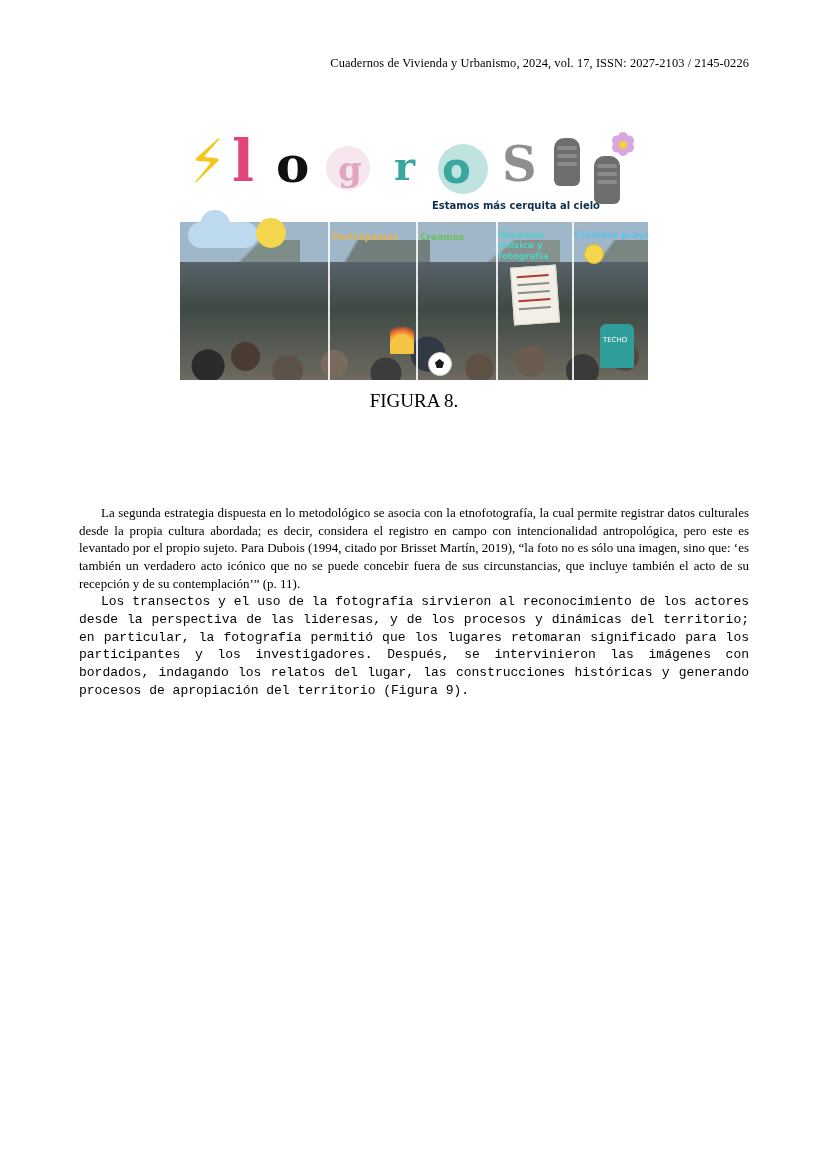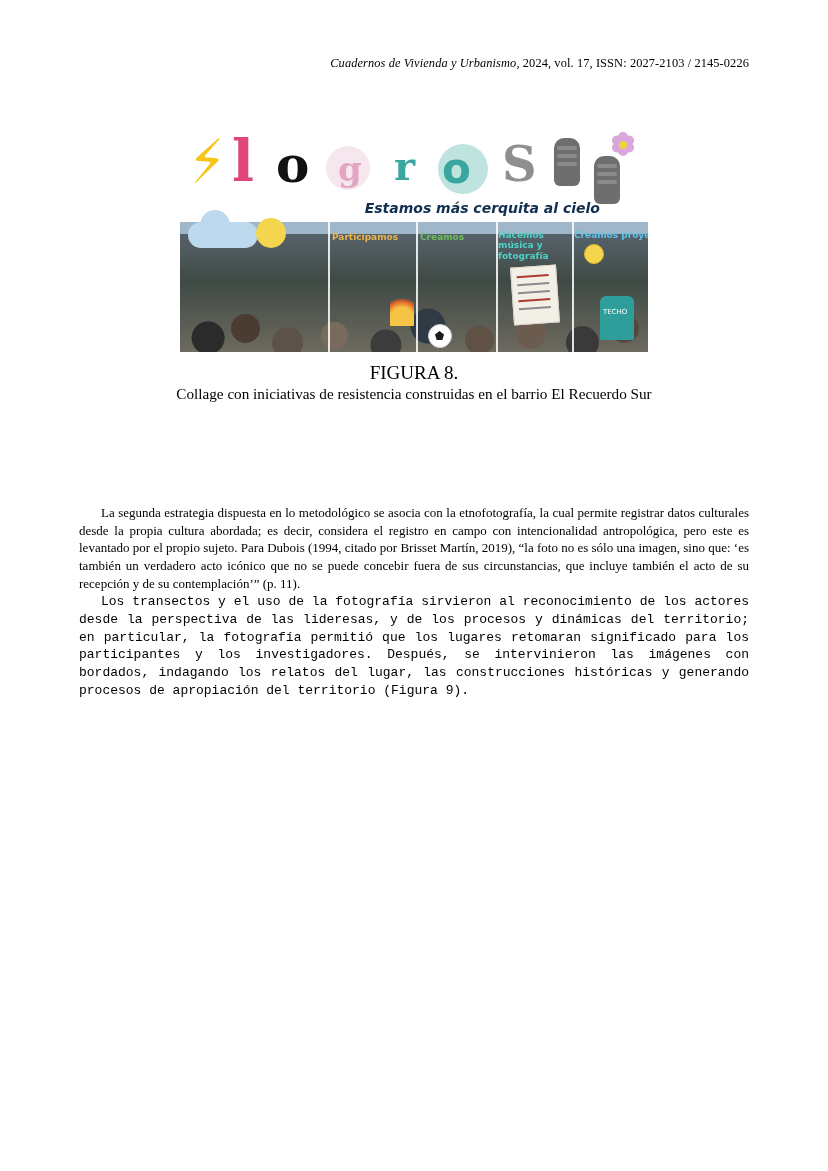--- a/index.html
+++ b/index.html
@@ -24,21 +24,20 @@
   
   .running-head {
     position: absolute;
     top: 56px;
     right: 79px;
     font-size: 12.4px;
     letter-spacing: 0.1px;
     white-space: nowrap;
   }
   .running-head .journal {
-    font-style: italic;
   }
 
   
   .figure-block {
     position: absolute;
     top: 126px;
     left: 79px;
     width: 670px;
   }
   .figure-image {
@@ -179,23 +178,22 @@
     background: #f0d23d;
     border-radius: 50%;
     transform: none;
   }
   .tagline {
     position: absolute;
     right: 48px;
     top: 74px;
     font-family: "DejaVu Sans", sans-serif;
     font-weight: bold;
-    font-size: 14px;
+    font-size: 10px;
     color: #0f2f4f;
-    font-style: italic;
   }
   .cloud {
     position: absolute;
     left: 8px;
     top: 96px;
     width: 70px;
     height: 26px;
     background: #bcd9ee;
     border-radius: 16px;
     z-index: 3;
@@ -217,21 +215,21 @@
     width: 30px;
     height: 30px;
     border-radius: 50%;
     background: #f3d54e;
     z-index: 3;
   }
 
   
   .collage-photo {
     position: relative;
-    height: 130px;
+    height: 158px;
     overflow: hidden;
     background: linear-gradient(#9fb7c9 0%, #9fb7c9 26%, #6c7f6a 26%, #4e5f52 52%, #8e8b84 100%);
   }
   .mountains {
     position: absolute;
     left: 0;
     top: 18px;
     width: 100%;
     height: 46px;
     background:
@@ -455,21 +453,20 @@
         <div class="teal-shirt"></div>
 
         <div class="ph-label ph-1">Participamos</div>
         <div class="ph-label ph-2">Creamos</div>
         <div class="ph-label ph-3">Hacemos música y fotografía</div>
         <div class="ph-label ph-4">Creamos proyectos</div>
       </div>
     </div>
 
     <div class="fig-number">FIGURA 8.</div>
-    <div class="fig-title">Collage con iniciativas de resistencia construidas en el barrio El Recuerdo Sur</div>
   </div>
 
   <div class="body-text">
     <p>La segunda estrategia dispuesta en lo metodológico se asocia con la etnofotografía, la cual permite registrar datos culturales desde la propia cultura abordada; es decir, considera el registro en campo con intencionalidad antropológica, pero este es levantado por el propio sujeto. Para Dubois (1994, citado por Brisset Martín, 2019), “la foto no es sólo una imagen, sino que: ‘es también un verdadero acto icónico que no se puede concebir fuera de sus circunstancias, que incluye también el acto de su recepción y de su contemplación’” (p. 11).</p>
     <p>Los transectos y el uso de la fotografía sirvieron al reconocimiento de los actores desde la perspectiva de las lideresas, y de los procesos y dinámicas del territorio; en particular, la fotografía permitió que los lugares retomaran significado para los participantes y los investigadores. Después, se intervinieron las imágenes con bordados, indagando los relatos del lugar, las construcciones históricas y generando procesos de apropiación del territorio (Figura 9).</p>
   </div>
 
 </div>
 
 </body></html>

